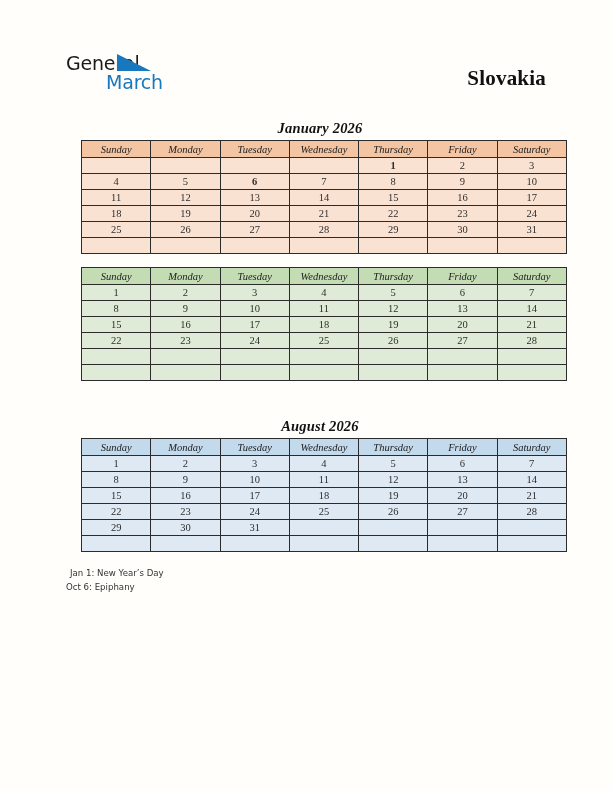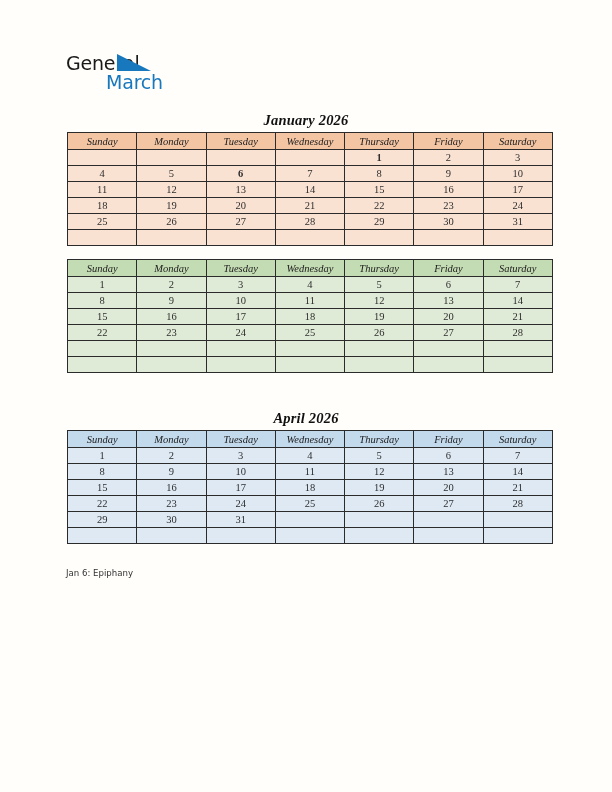--- a/index.html
+++ b/index.html
@@ -64,22 +64,23 @@
     font-family: "Liberation Serif", serif;
     font-weight: bold;
     font-size: 21px;
     color: #111111;
     letter-spacing: 0.2px;
   }
 
   
   .month-block {
     position: absolute;
-    left: 67px;
+    left: 81px;
     width: 478px;
+    margin-top: 8px;
   }
   #month-0 { top: 110px; }
   #month-1 { top: 259px; }
   #month-2 { top: 408px; }
 
   .month-title {
     font-family: "Liberation Serif", serif;
     font-style: italic;
     font-weight: bold;
     font-size: 14.5px;
@@ -158,20 +159,21 @@
   <div class="logo">
     <span class="logo-general">General</span>
     <span class="logo-mark">
       <svg width="38" height="20" viewBox="0 0 38 20" xmlns="http://www.w3.org/2000/svg">
         <polygon points="0,0 34,17 0,17" fill="#1878be"></polygon>
       </svg>
     </span>
     <span class="logo-blue">March</span>
   </div>
 
+  <div class="page-title">Slovakia</div>
 </div>
 
 <div class="month-block" id="month-0">
   <div class="month-title">January 2026</div>
   <table class="cal theme-peach">
     <thead>
       <tr>
         <th>Sunday</th>
         <th>Monday</th>
         <th>Tuesday</th>
@@ -306,21 +308,21 @@
           <td></td>
           <td></td>
           <td></td>
           <td></td>
         </tr>
       </tbody>
   </table>
 </div>
 
 <div class="month-block" id="month-2">
-  <div class="month-title">April 2026</div>
+  <div class="month-title">August 2026</div>
   <table class="cal theme-blue">
     <thead>
       <tr>
         <th>Sunday</th>
         <th>Monday</th>
         <th>Tuesday</th>
         <th>Wednesday</th>
         <th>Thursday</th>
         <th>Friday</th>
         <th>Saturday</th>
@@ -379,14 +381,15 @@
           <td></td>
           <td></td>
           <td></td>
           <td></td>
         </tr>
       </tbody>
   </table>
 </div>
 
 <div class="holiday-notes">
-  <div class="holiday-note">Jan 6: Epiphany</div>
+  <div class="holiday-note first">Jan 1: New Year’s Day</div>
+  <div class="holiday-note">Oct 6: Epiphany</div>
 </div>
 
 </body></html>

